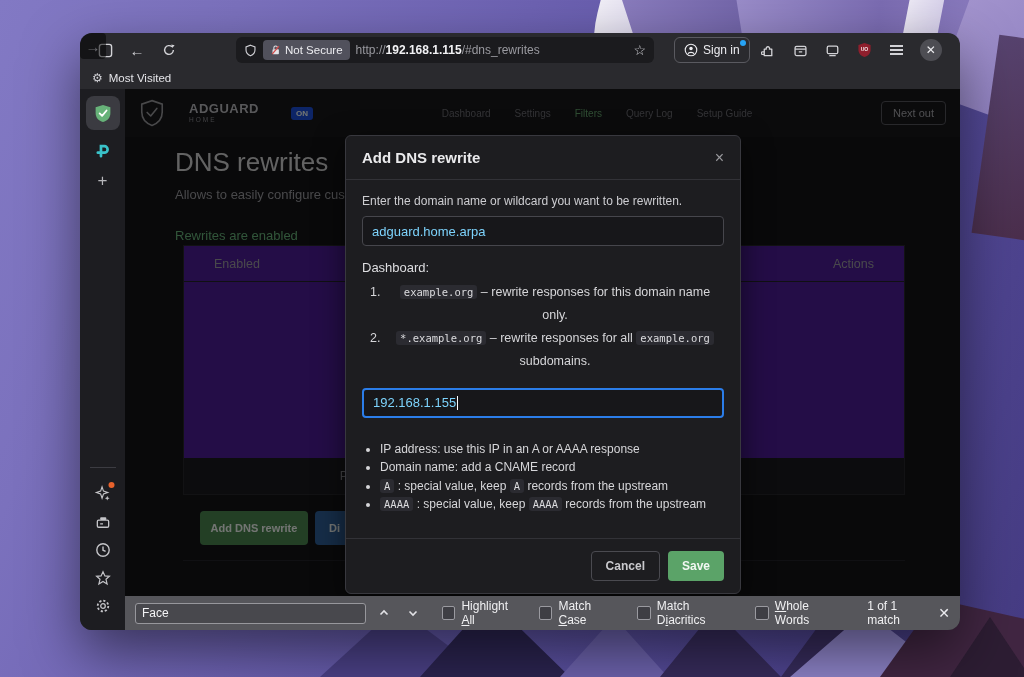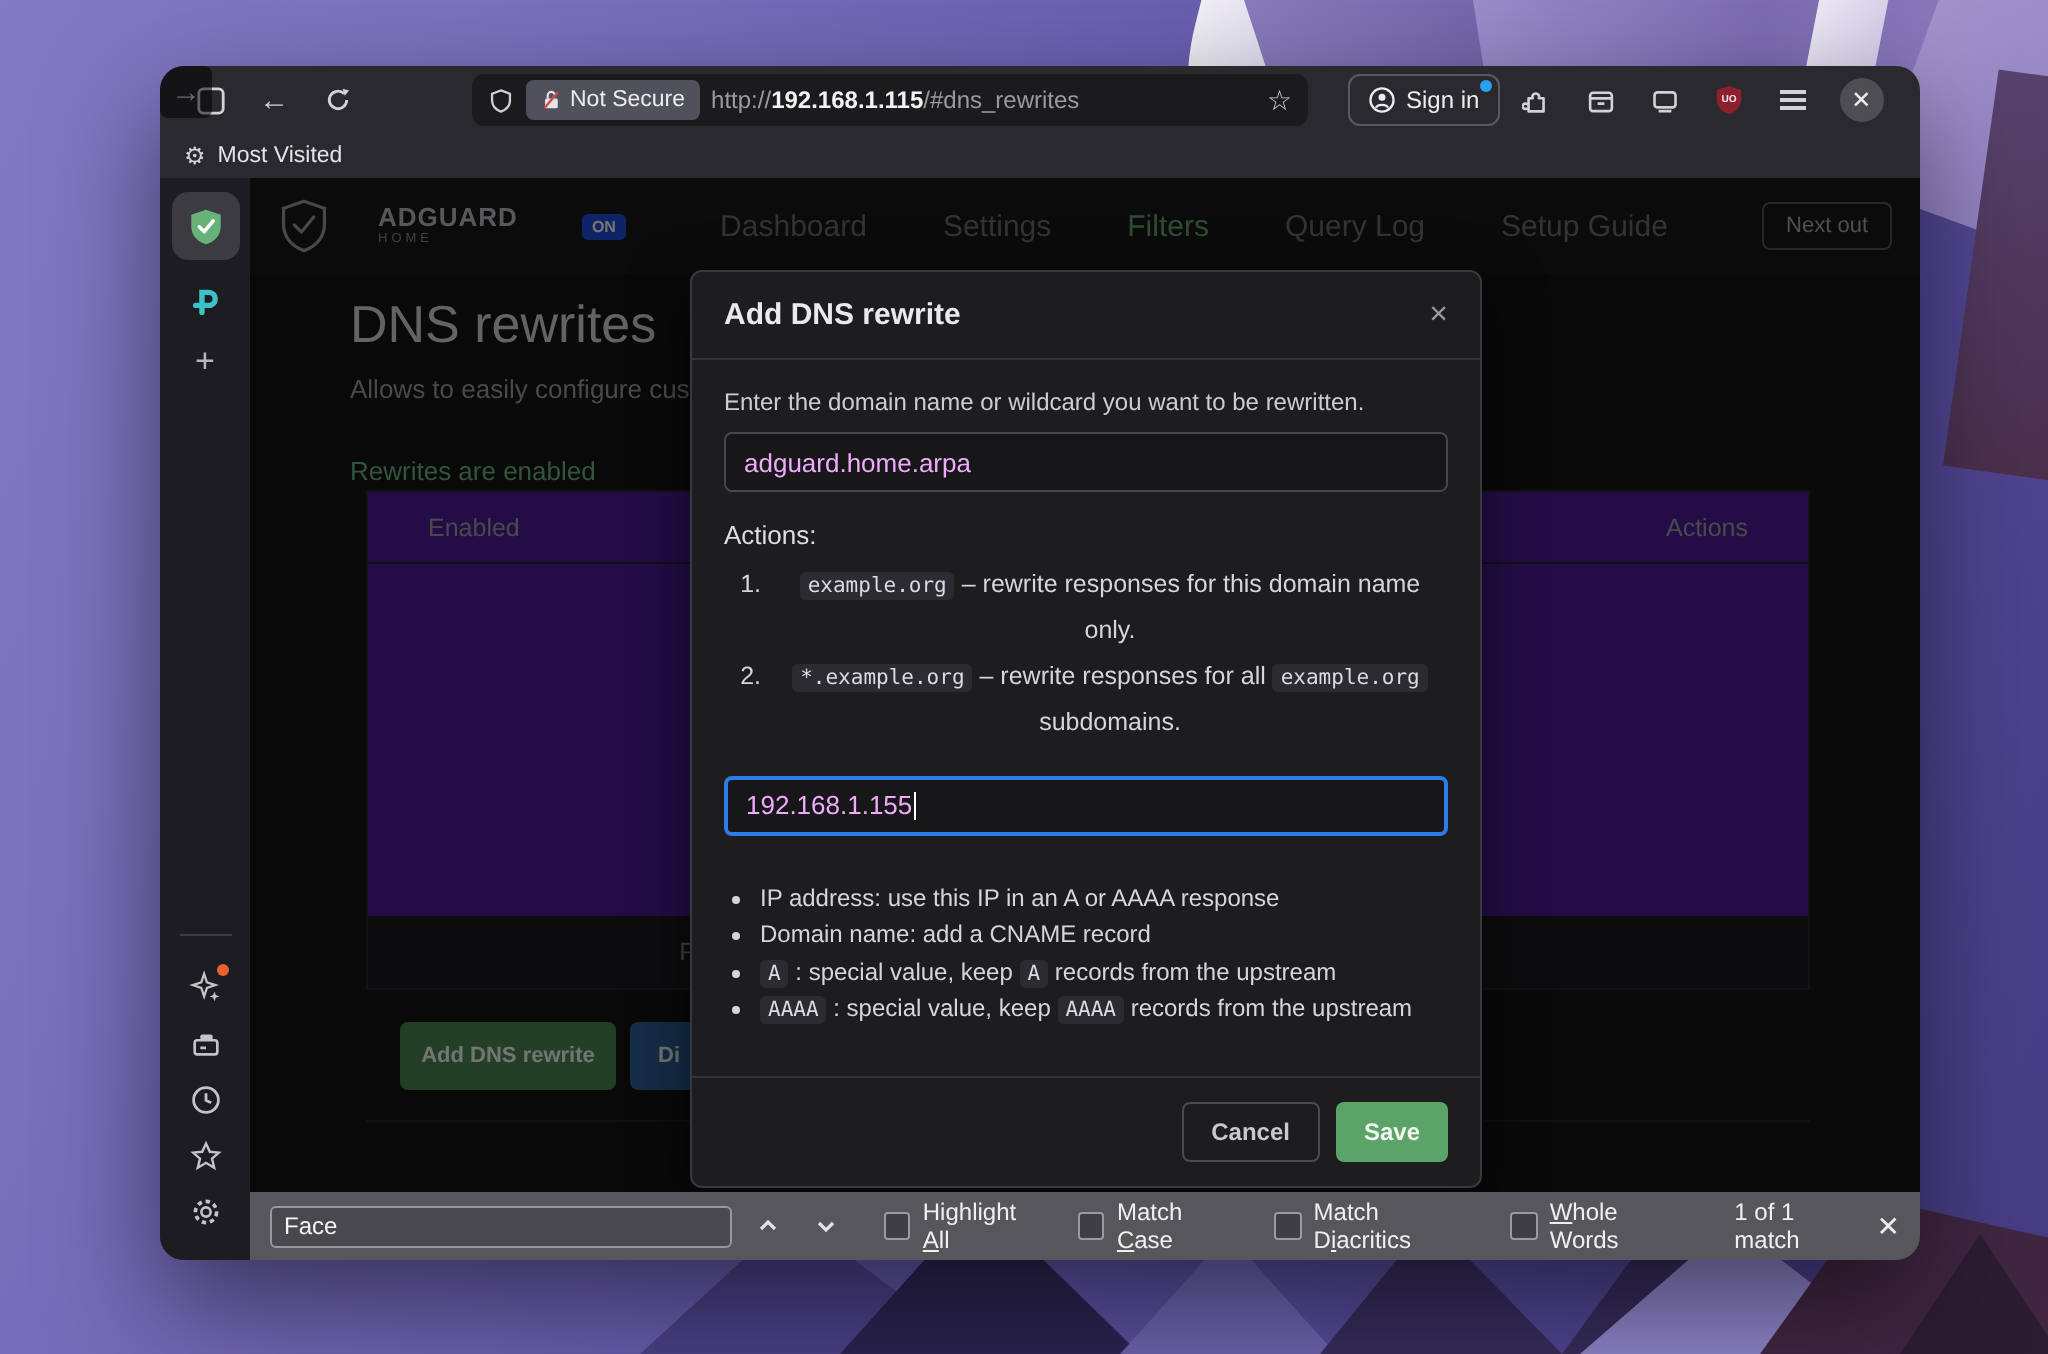--- a/index.html
+++ b/index.html
@@ -57,21 +57,21 @@
 
   .main { flex:1; display:flex; flex-direction:column; min-width:0; }
   .app { flex:1; position:relative; background:#131316; overflow:hidden; }
 
   
   .ag-header { position:absolute; left:0; top:0; right:0; height:48px; background:#17171a; display:flex; align-items:center; padding:0 14px; }
   .ag-logo { display:flex; align-items:center; gap:24px; }
   .ag-name { color:#b9b9bd; font-weight:700; font-size:13px; letter-spacing:.5px; line-height:1; }
   .ag-sub { color:#8a8a8e; font-size:6.5px; letter-spacing:2px; line-height:1; margin-top:2px; }
   .ag-on { background:#1d4ed8; color:#eef5ee; font-size:8px; font-weight:700; padding:2px 5px; border-radius:3px; margin-left:8px; }
-  .ag-nav { display:flex; gap:38px; margin:0 auto; font-size:15px; color:#6b6b70; }
+  .ag-nav { display:flex; gap:24px; margin:0 auto; font-size:10px; color:#6b6b70; }
   .ag-nav .active { color:#63a06a; }
   .ag-signout { border:1px solid #55555a; color:#a5a5aa; border-radius:4px; font-size:11px; padding:5px 11px; }
   .ag-h1 { position:absolute; left:50px; top:58px; font-size:26px; font-weight:400; color:#cfcfcf; }
   .ag-subtitle { position:absolute; left:50px; top:98px; font-size:13px; color:#9a9a9e; }
   .ag-status { position:absolute; left:50px; top:139px; font-size:13px; color:#67b279; }
   .ag-card { position:absolute; left:58px; top:156px; width:722px; height:250px; border:1px solid #26262b; background:#4c1d95; display:flex; flex-direction:column; }
   .ag-thead { height:36px; display:flex; align-items:center; justify-content:space-between; padding:0 30px; color:#9a9a9e; font-size:12.5px; border-bottom:1px solid #222226; }
   .ag-tbody { flex:1; }
   .ag-pager { height:36px; display:flex; }
   .pg-cell { width:50%; background:#1b1b1f; display:flex; align-items:center; justify-content:center; color:#8d8d92; font-size:12.5px; }
@@ -82,21 +82,21 @@
 
   .dim { position:absolute; inset:0; background:rgba(0,0,0,.52); z-index:5; }
 
   
   .modal { position:absolute; left:220px; top:46px; width:396px; z-index:10; background:#1d1d20; border:1px solid #38383e; border-radius:6px; box-shadow:0 10px 30px rgba(0,0,0,.55); color:#d6d6d9; }
   .m-head { display:flex; align-items:center; justify-content:space-between; padding:13px 16px; border-bottom:1px solid #323237; }
   .m-title { font-size:15px; font-weight:700; color:#eaeaec; }
   .m-x { color:#9a9a9e; font-size:16px; line-height:1; }
   .m-body { padding:14px 16px 6px; }
   .m-label { font-size:12px; color:#cdcdd1; margin-bottom:8px; }
-  .m-input { width:100%; height:30px; background:#17171a; border:1px solid #46464c; border-radius:4px; color:#f0abfc; font-size:13px; padding:0 9px; font-family:"Liberation Sans",sans-serif; display:flex; align-items:center; }
+  .m-input { width:100%; height:30px; background:#17171a; border:1px solid #46464c; border-radius:4px; color:#7dd3fc; font-size:13px; padding:0 9px; font-family:"Liberation Sans",sans-serif; display:flex; align-items:center; }
   .m-input.focus { border:2px solid #2b7de9; }
   .caret { display:inline-block; width:1px; height:14px; background:#fff; margin-left:1px; }
   .m-ex-head { font-size:13px; color:#dedee1; margin:14px 0 6px; }
   ol.m-ex { margin:0 0 14px 22px; font-size:12.5px; line-height:1.85; color:#d6d6d9; }
   ol.m-ex li { padding-left:2px;text-align:center; }
   ul.m-notes { margin:22px 0 10px 18px; font-size:12px; line-height:1.55; color:#d6d6d9; }
   .code { font-family:"DejaVu Sans Mono", monospace; font-size:10.5px; background:#2b2b31; padding:1px 4px; border-radius:3px; color:#dcdcdf; }
   .m-foot { display:flex; justify-content:flex-end; gap:8px; padding:12px 16px; border-top:1px solid #323237; margin-top:8px; }
   .m-btn { height:30px; border-radius:4px; display:flex; align-items:center; justify-content:center; font-size:12px; font-weight:700; padding:0 14px; }
   .m-cancel { border:1px solid #4a4a50; color:#c9c9cd; }
@@ -311,21 +311,21 @@
         <div class="modal">
           <div class="m-head">
             <span class="m-title">Add DNS rewrite</span>
             <span class="m-x">×</span>
           </div>
           <div class="m-body">
             <div class="m-label">Enter the domain name or wildcard you want to be rewritten.</div>
             <div class="m-input">
                 <span>adguard.home.arpa</span>
               </div>
-            <div class="m-ex-head">Actions:</div>
+            <div class="m-ex-head">Dashboard:</div>
             <ol class="m-ex">
               <li><span class="code">example.org</span><span> – rewrite responses for this domain name only.</span></li>
               <li><span class="code">*.example.org</span><span> – rewrite responses for all </span><span class="code">example.org</span><span> subdomains.</span></li>
             </ol>
             <div class="m-input focus">
                 <span>192.168.1.155</span>
                 <span class="caret"></span>
               </div>
             <ul class="m-notes">
               <li><span>IP address: use this IP in an A or AAAA response</span></li>

